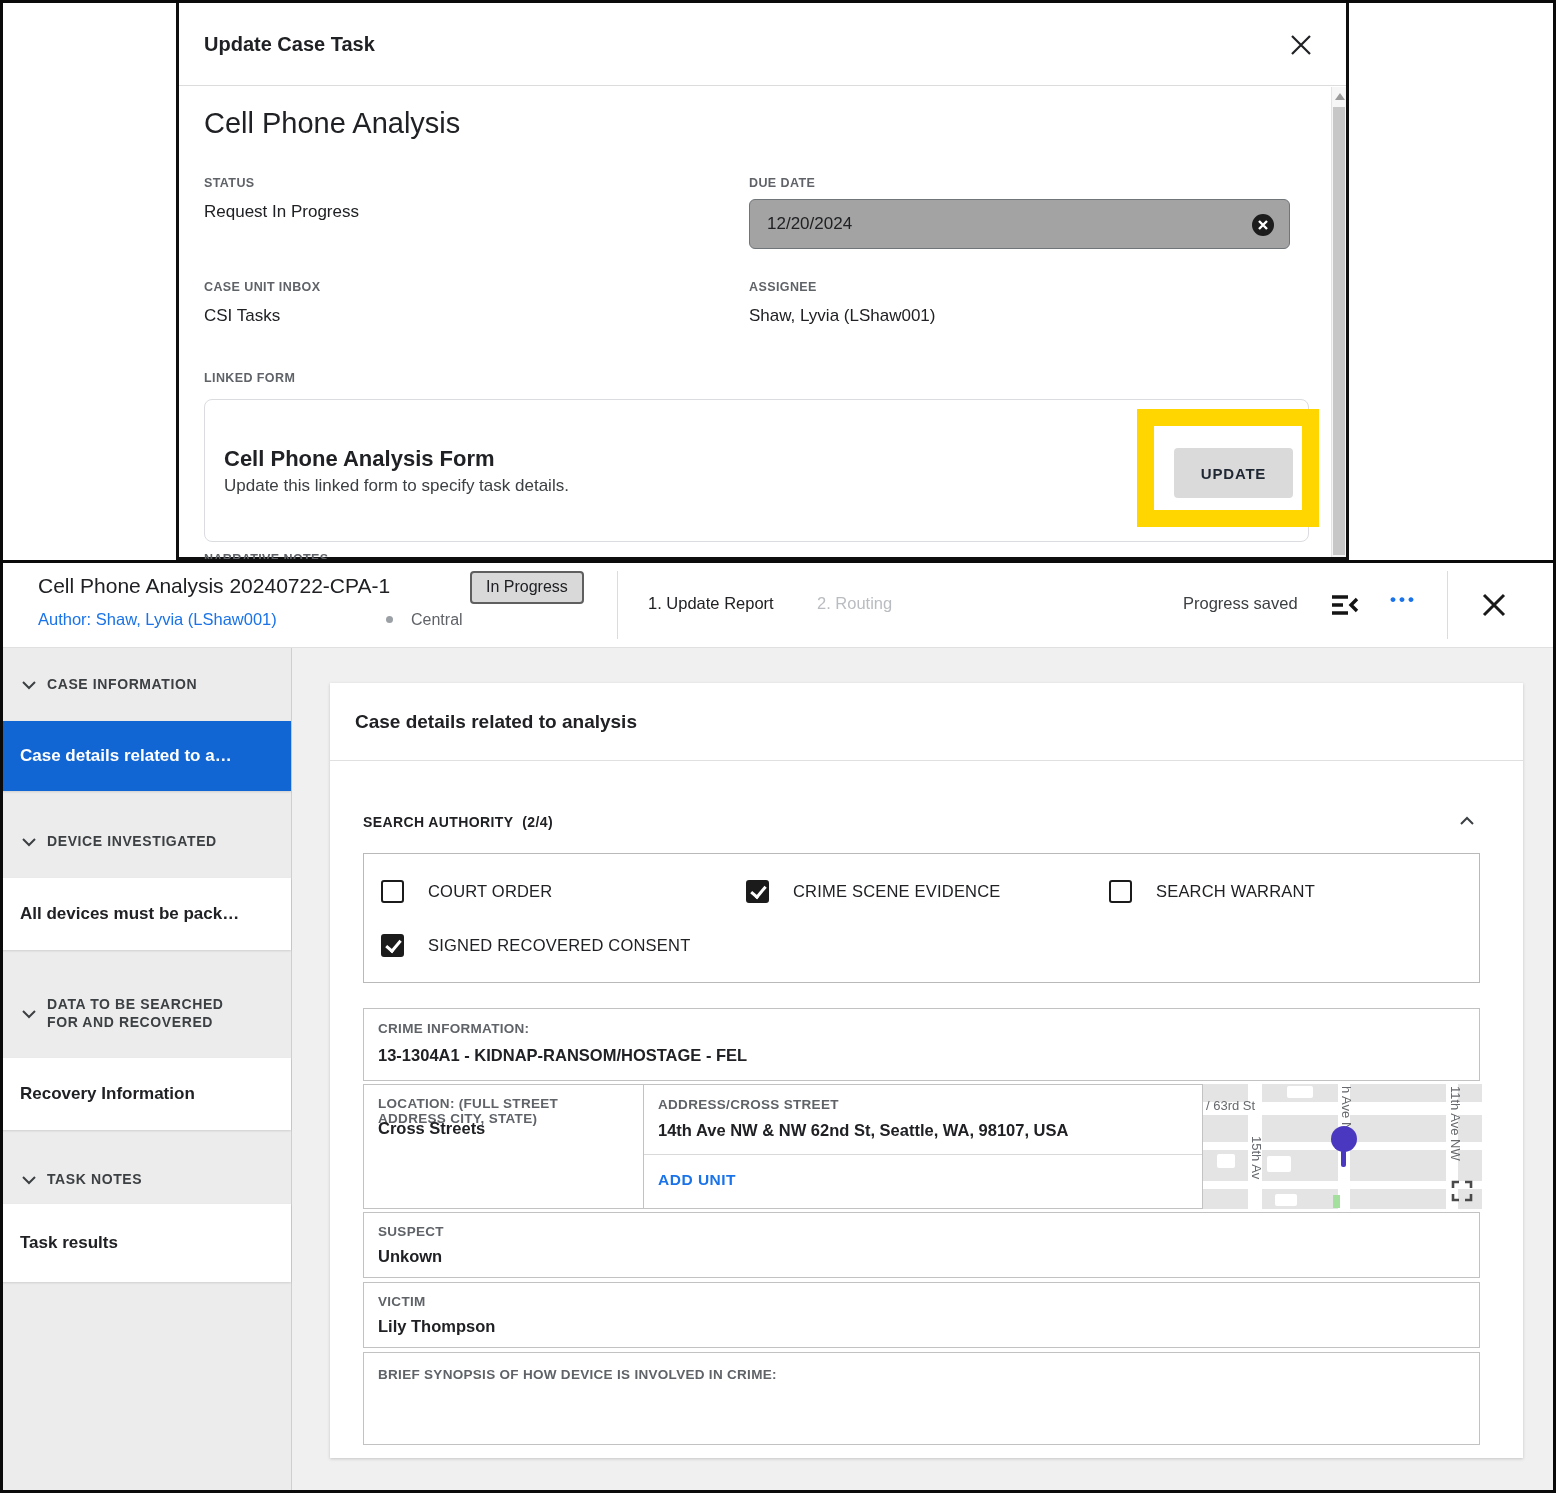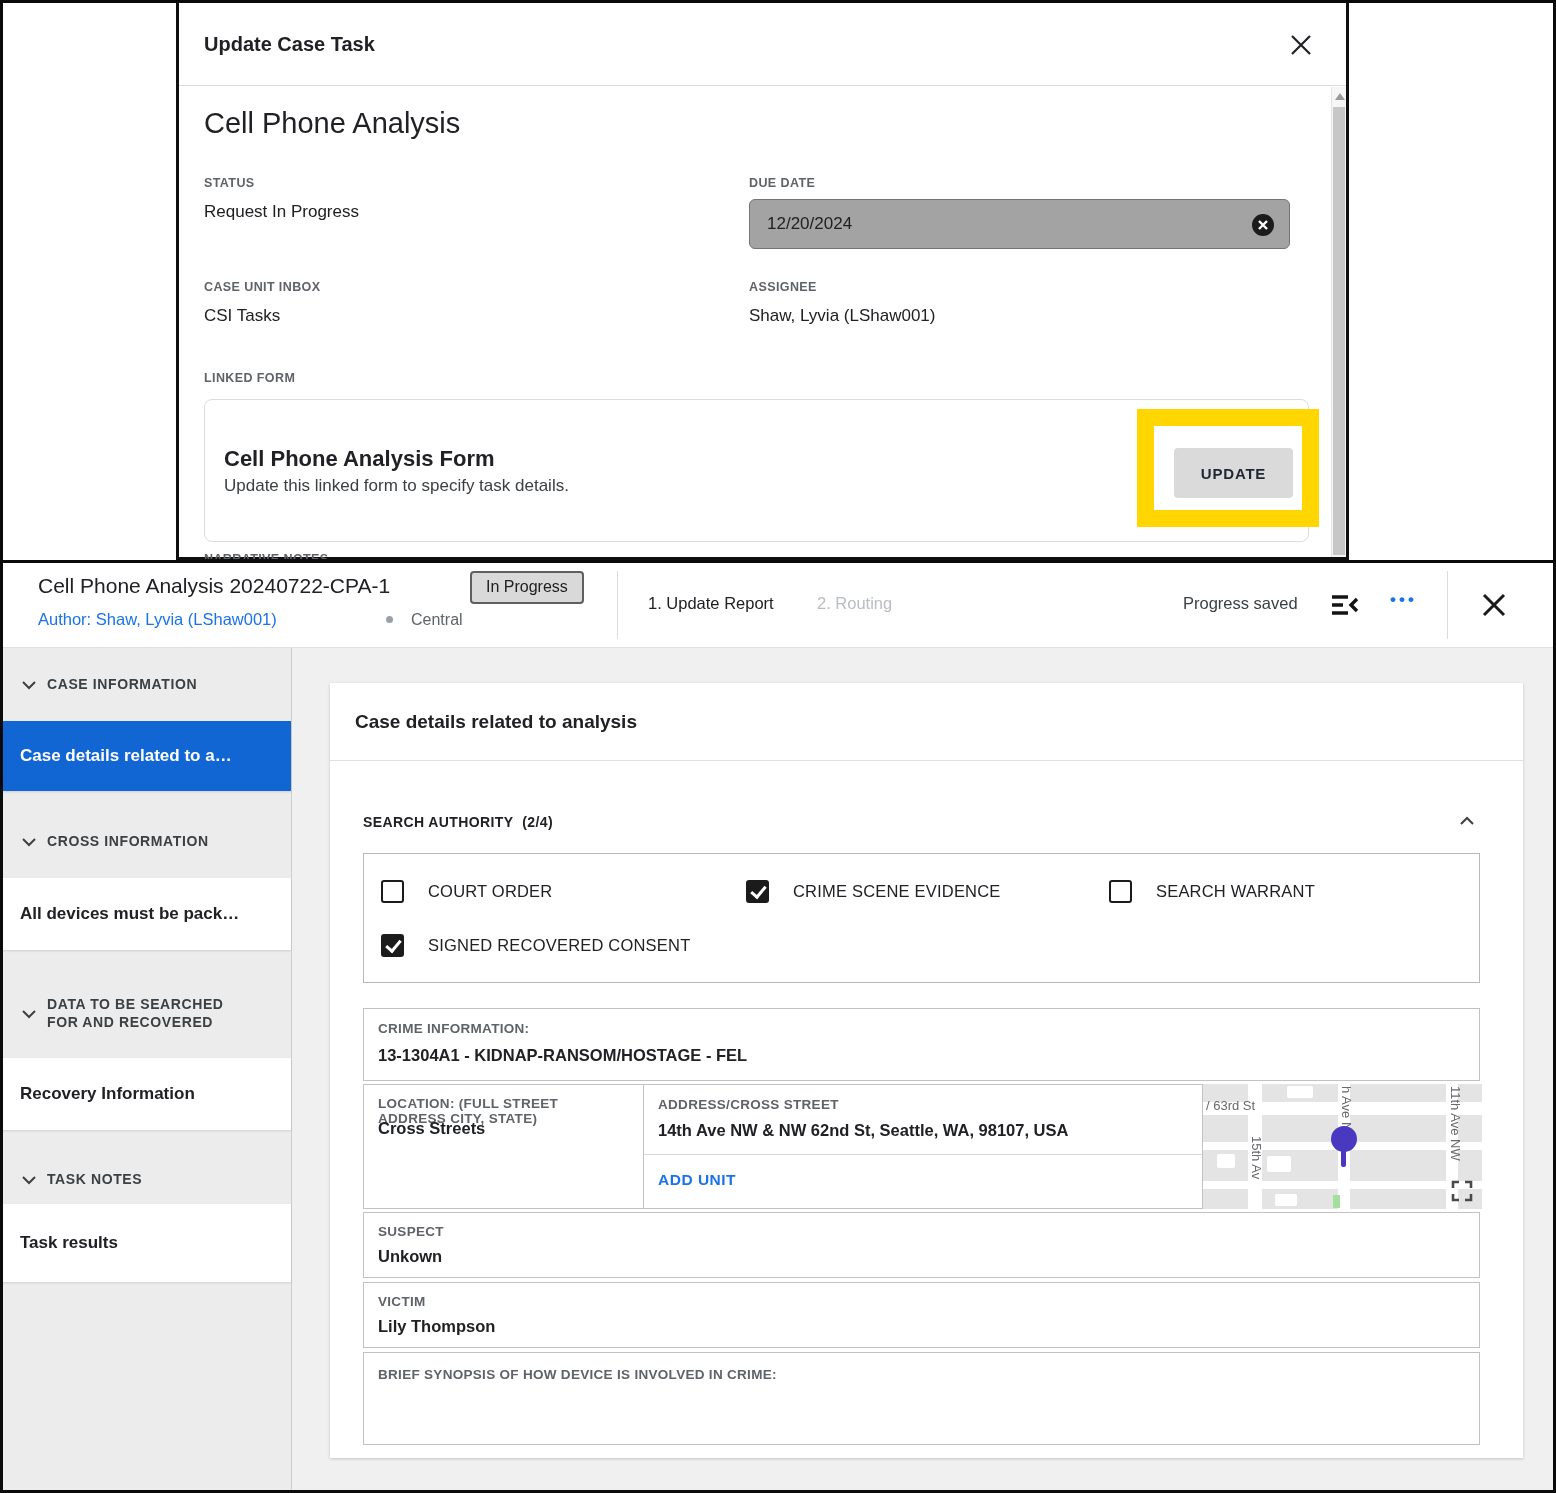--- a/index.html
+++ b/index.html
@@ -195,21 +195,21 @@
             </svg></span>
         <span class="lbl">CASE INFORMATION</span>
       </div>
       <div class="side-item selected" style="top:73px; height:70px;">
         <span>Case details related to a…</span>
       </div>
       <div class="side-hdr" style="top:165px; height:55px;">
         <span class="chev"><svg width="16" height="12" viewBox="0 0 16 12">
               <path d="M2 3 L8 9 L14 3" stroke="#3c4043" stroke-width="2" fill="none"></path>
             </svg></span>
-        <span class="lbl">CROSS INFORMATION</span>
+        <span class="lbl">DEVICE INVESTIGATED</span>
       </div>
       <div class="side-item" style="top:230px; height:72px;">
         <span>All devices must be pack…</span>
       </div>
       <div class="side-hdr" style="top:330px; height:70px;">
         <span class="chev"><svg width="16" height="12" viewBox="0 0 16 12">
               <path d="M2 3 L8 9 L14 3" stroke="#3c4043" stroke-width="2" fill="none"></path>
             </svg></span>
         <span class="lbl" style="max-width:220px;">DATA TO BE SEARCHED FOR AND RECOVERED</span>
       </div>

